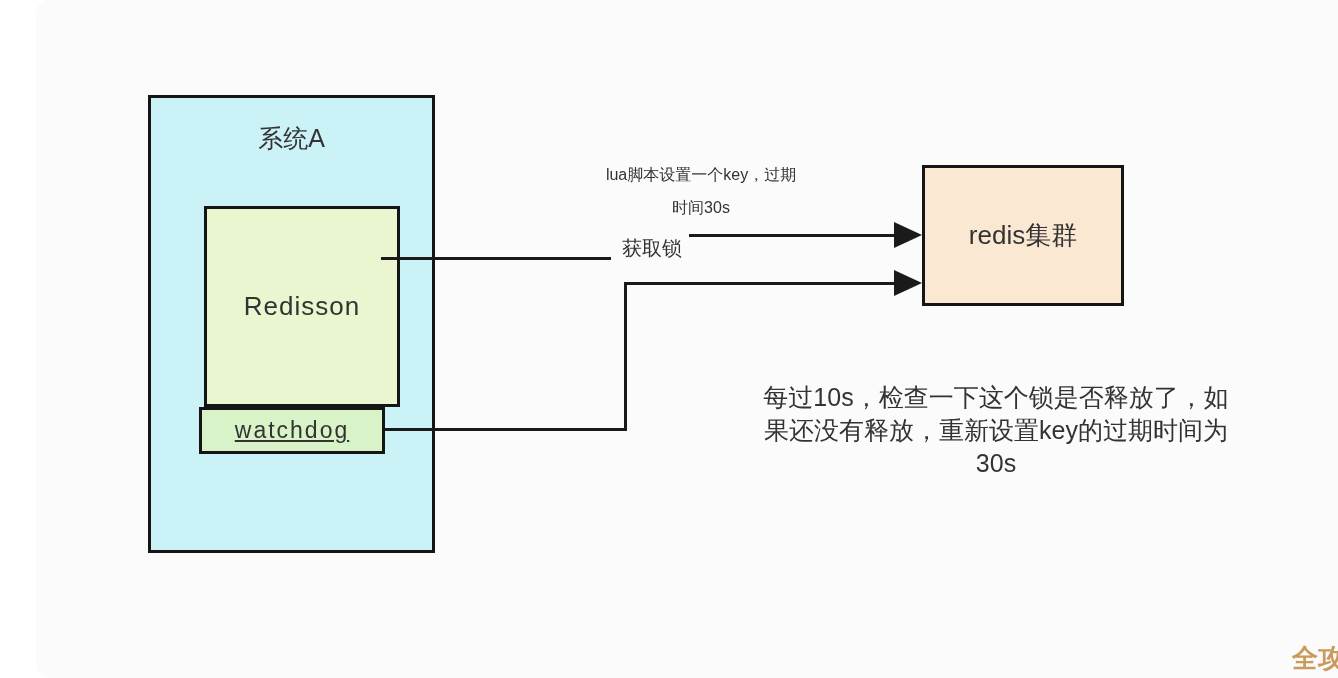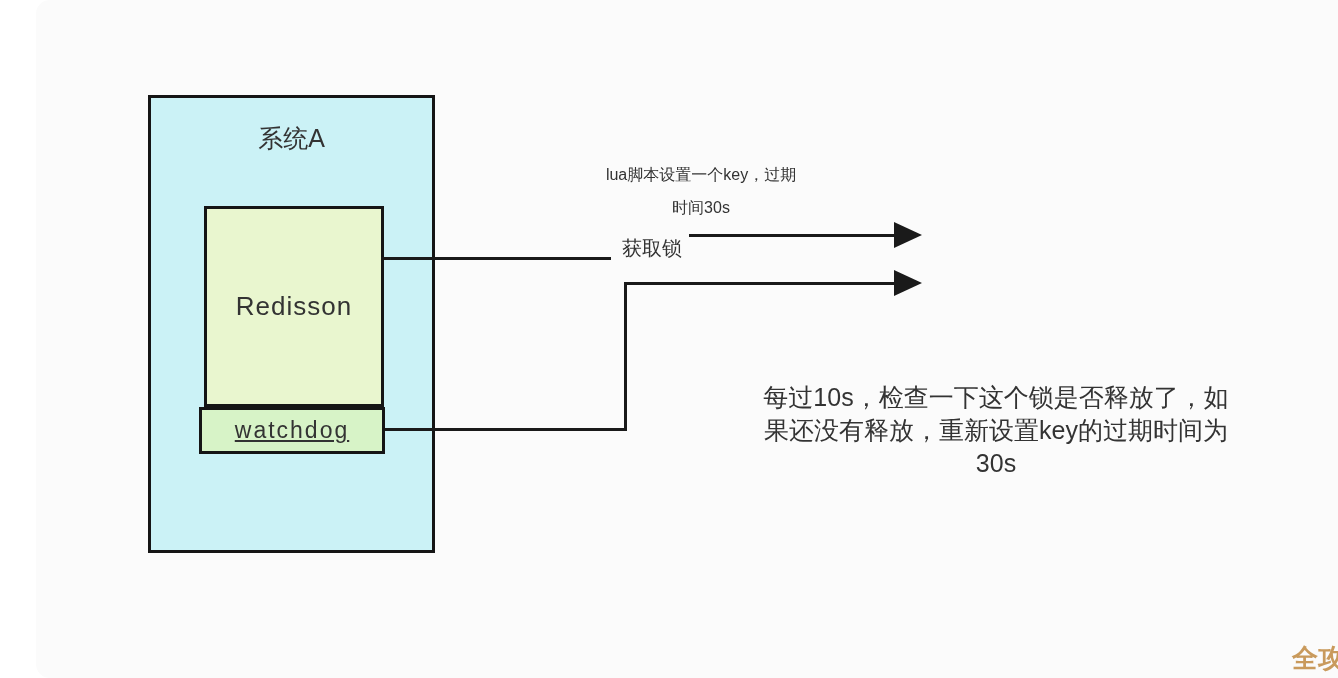--- a/index.html
+++ b/index.html
@@ -29,21 +29,21 @@
   .box-system-a {
     left: 112px; top: 95px;
     width: 287px; height: 458px;
     background: #cbf2f6;
     align-items: flex-start;
     padding-top: 24px;
     font-size: 25px;
   }
   .box-redisson {
     left: 168px; top: 206px;
-    width: 180px; height: 201px;
+    width: 196px; height: 201px;
     background: #e9f6cf;
     font-size: 26px;
     letter-spacing: 1px;
   }
   .box-watchdog {
     left: 163px; top: 407px;
     width: 186px; height: 47px;
     background: #d7f3c7;
     font-size: 23px;
     letter-spacing: 2px;
@@ -117,20 +117,23 @@
   </div>
 
   <div class="box box-redisson">
     <span>Redisson</span>
   </div>
 
   <div class="box box-watchdog">
     <span>watchdog</span>
   </div>
 
+  <div class="box box-redis">
+    <span>redis集群</span>
+  </div>
 
   <div class="line" style="left:345px; top:257px; width:230px; height:3px;"></div>
   <div class="line" style="left:653px; top:234px; width:205px; height:3px;"></div>
   <div class="arrow-right" style="left:858px; top:222px;"></div>
 
   <div class="line" style="left:348px; top:428px; width:243px; height:3px;"></div>
   <div class="line" style="left:588px; top:283px; width:3px; height:148px;"></div>
   <div class="line" style="left:588px; top:282px; width:270px; height:3px;"></div>
   <div class="arrow-right" style="left:858px; top:270px;"></div>
 

